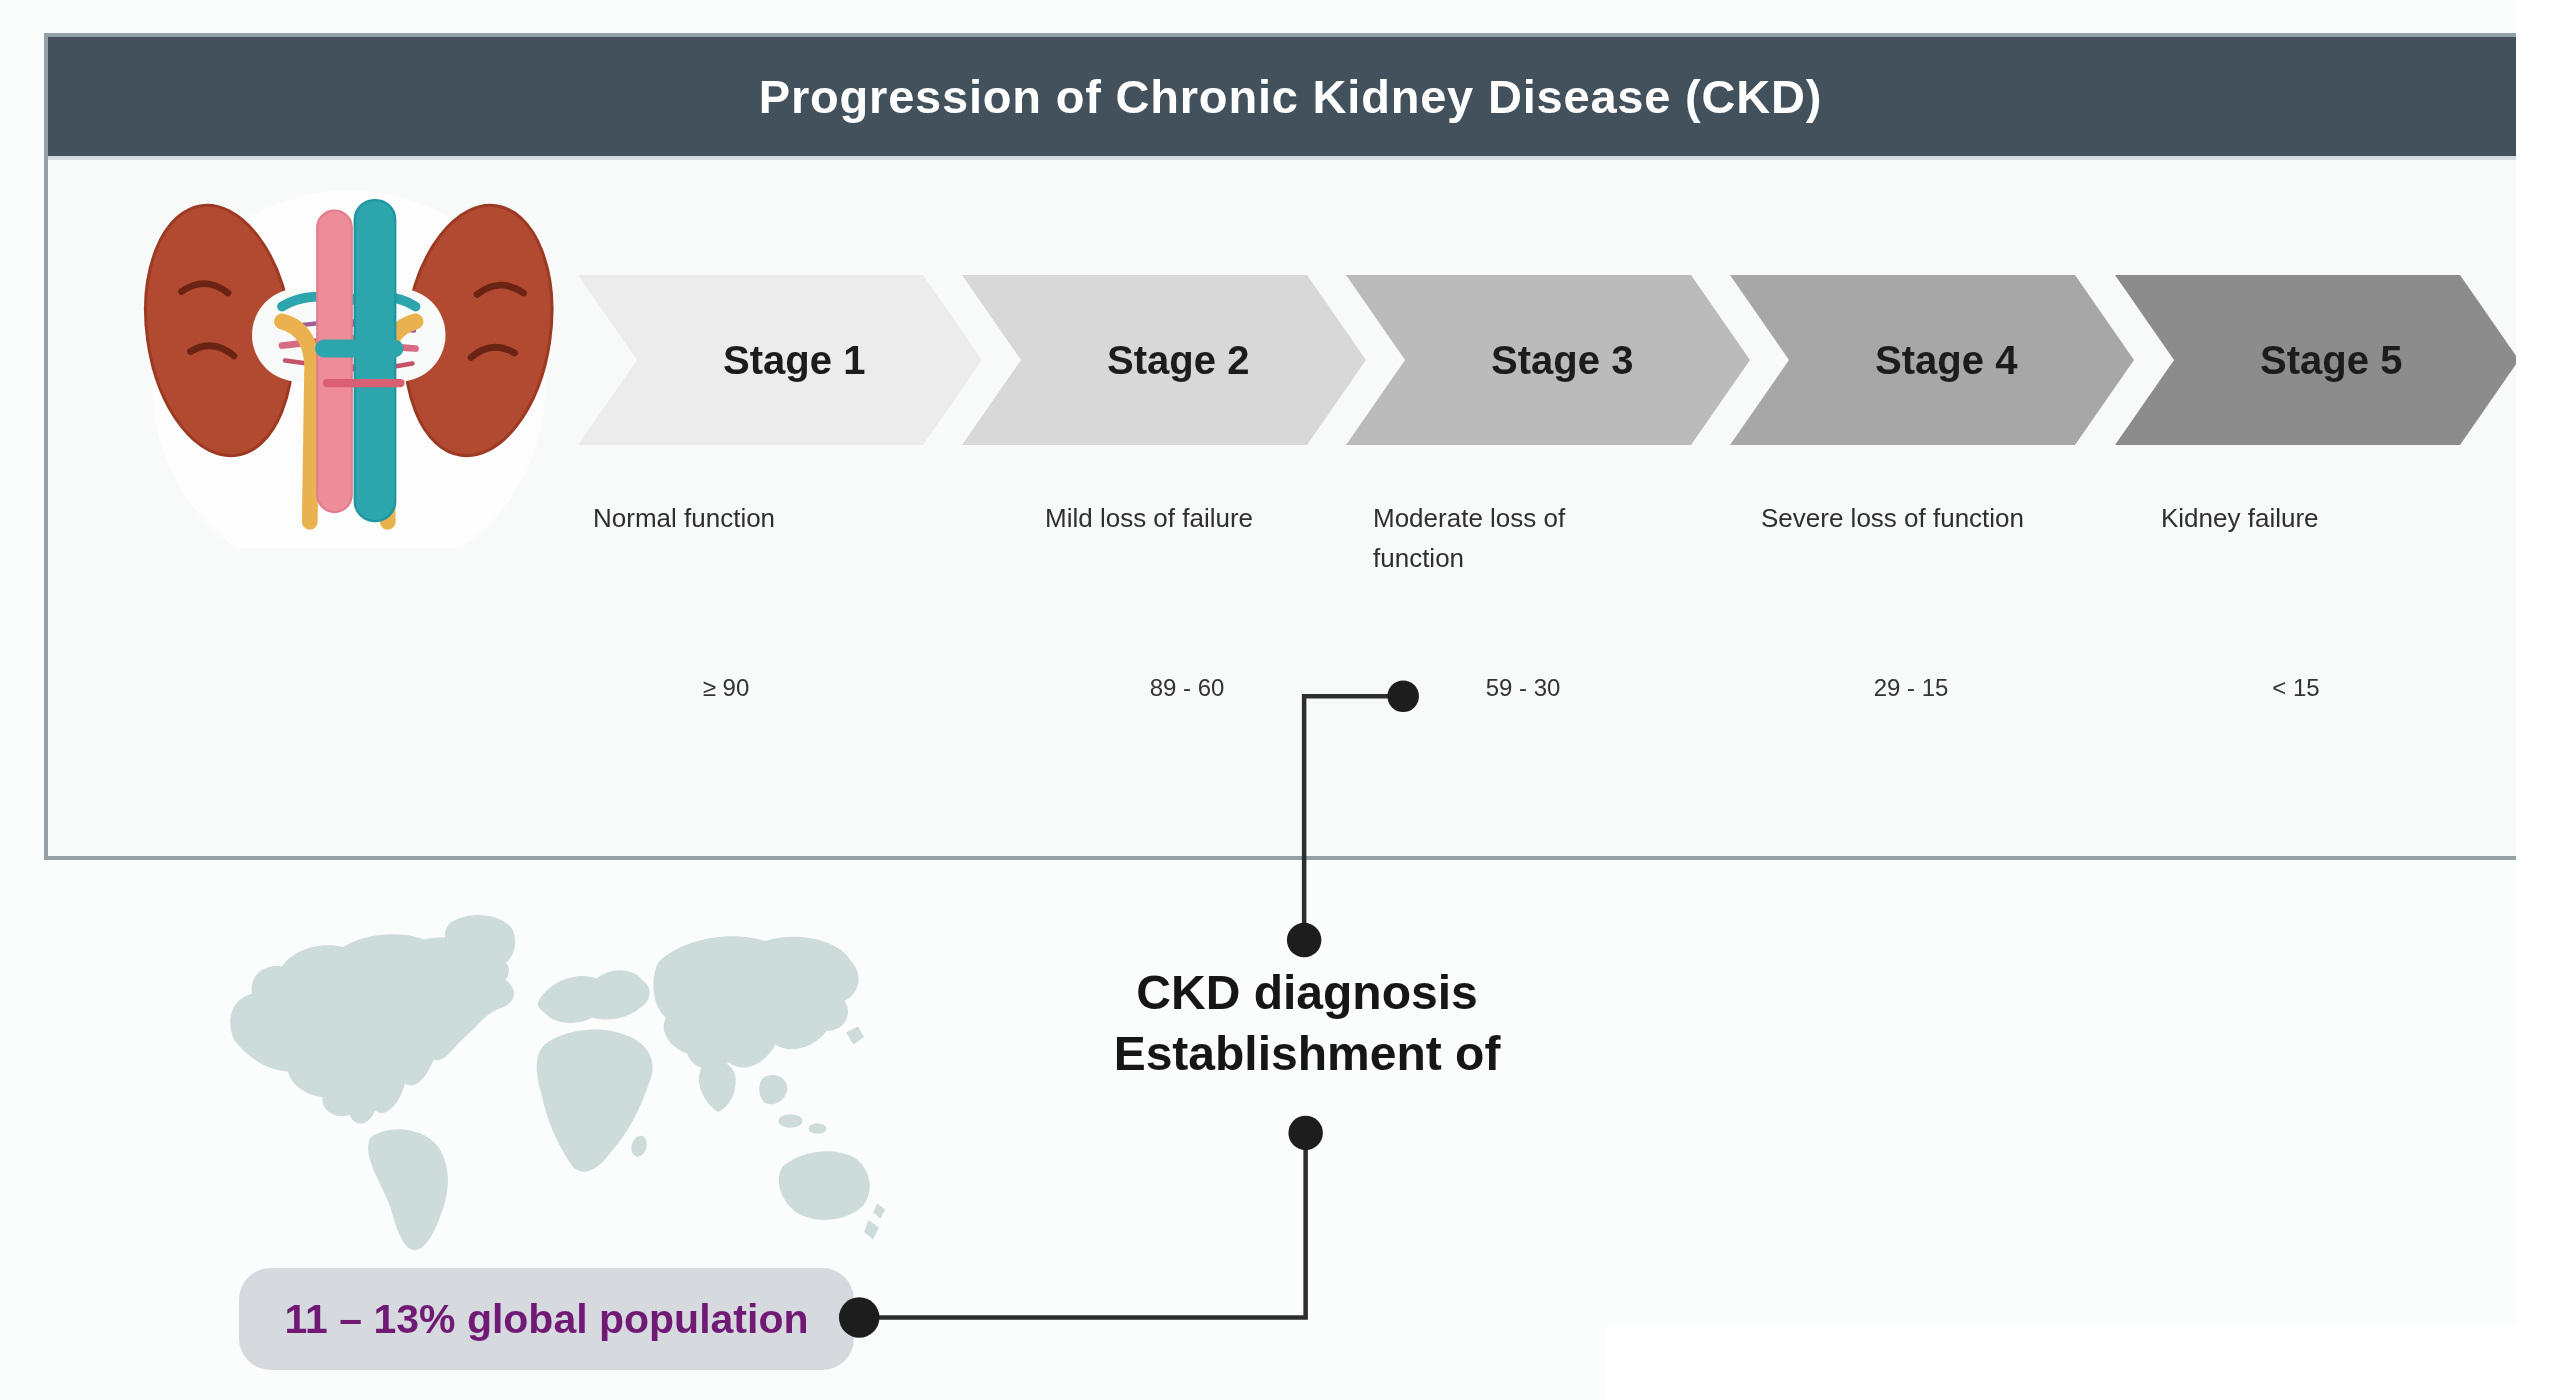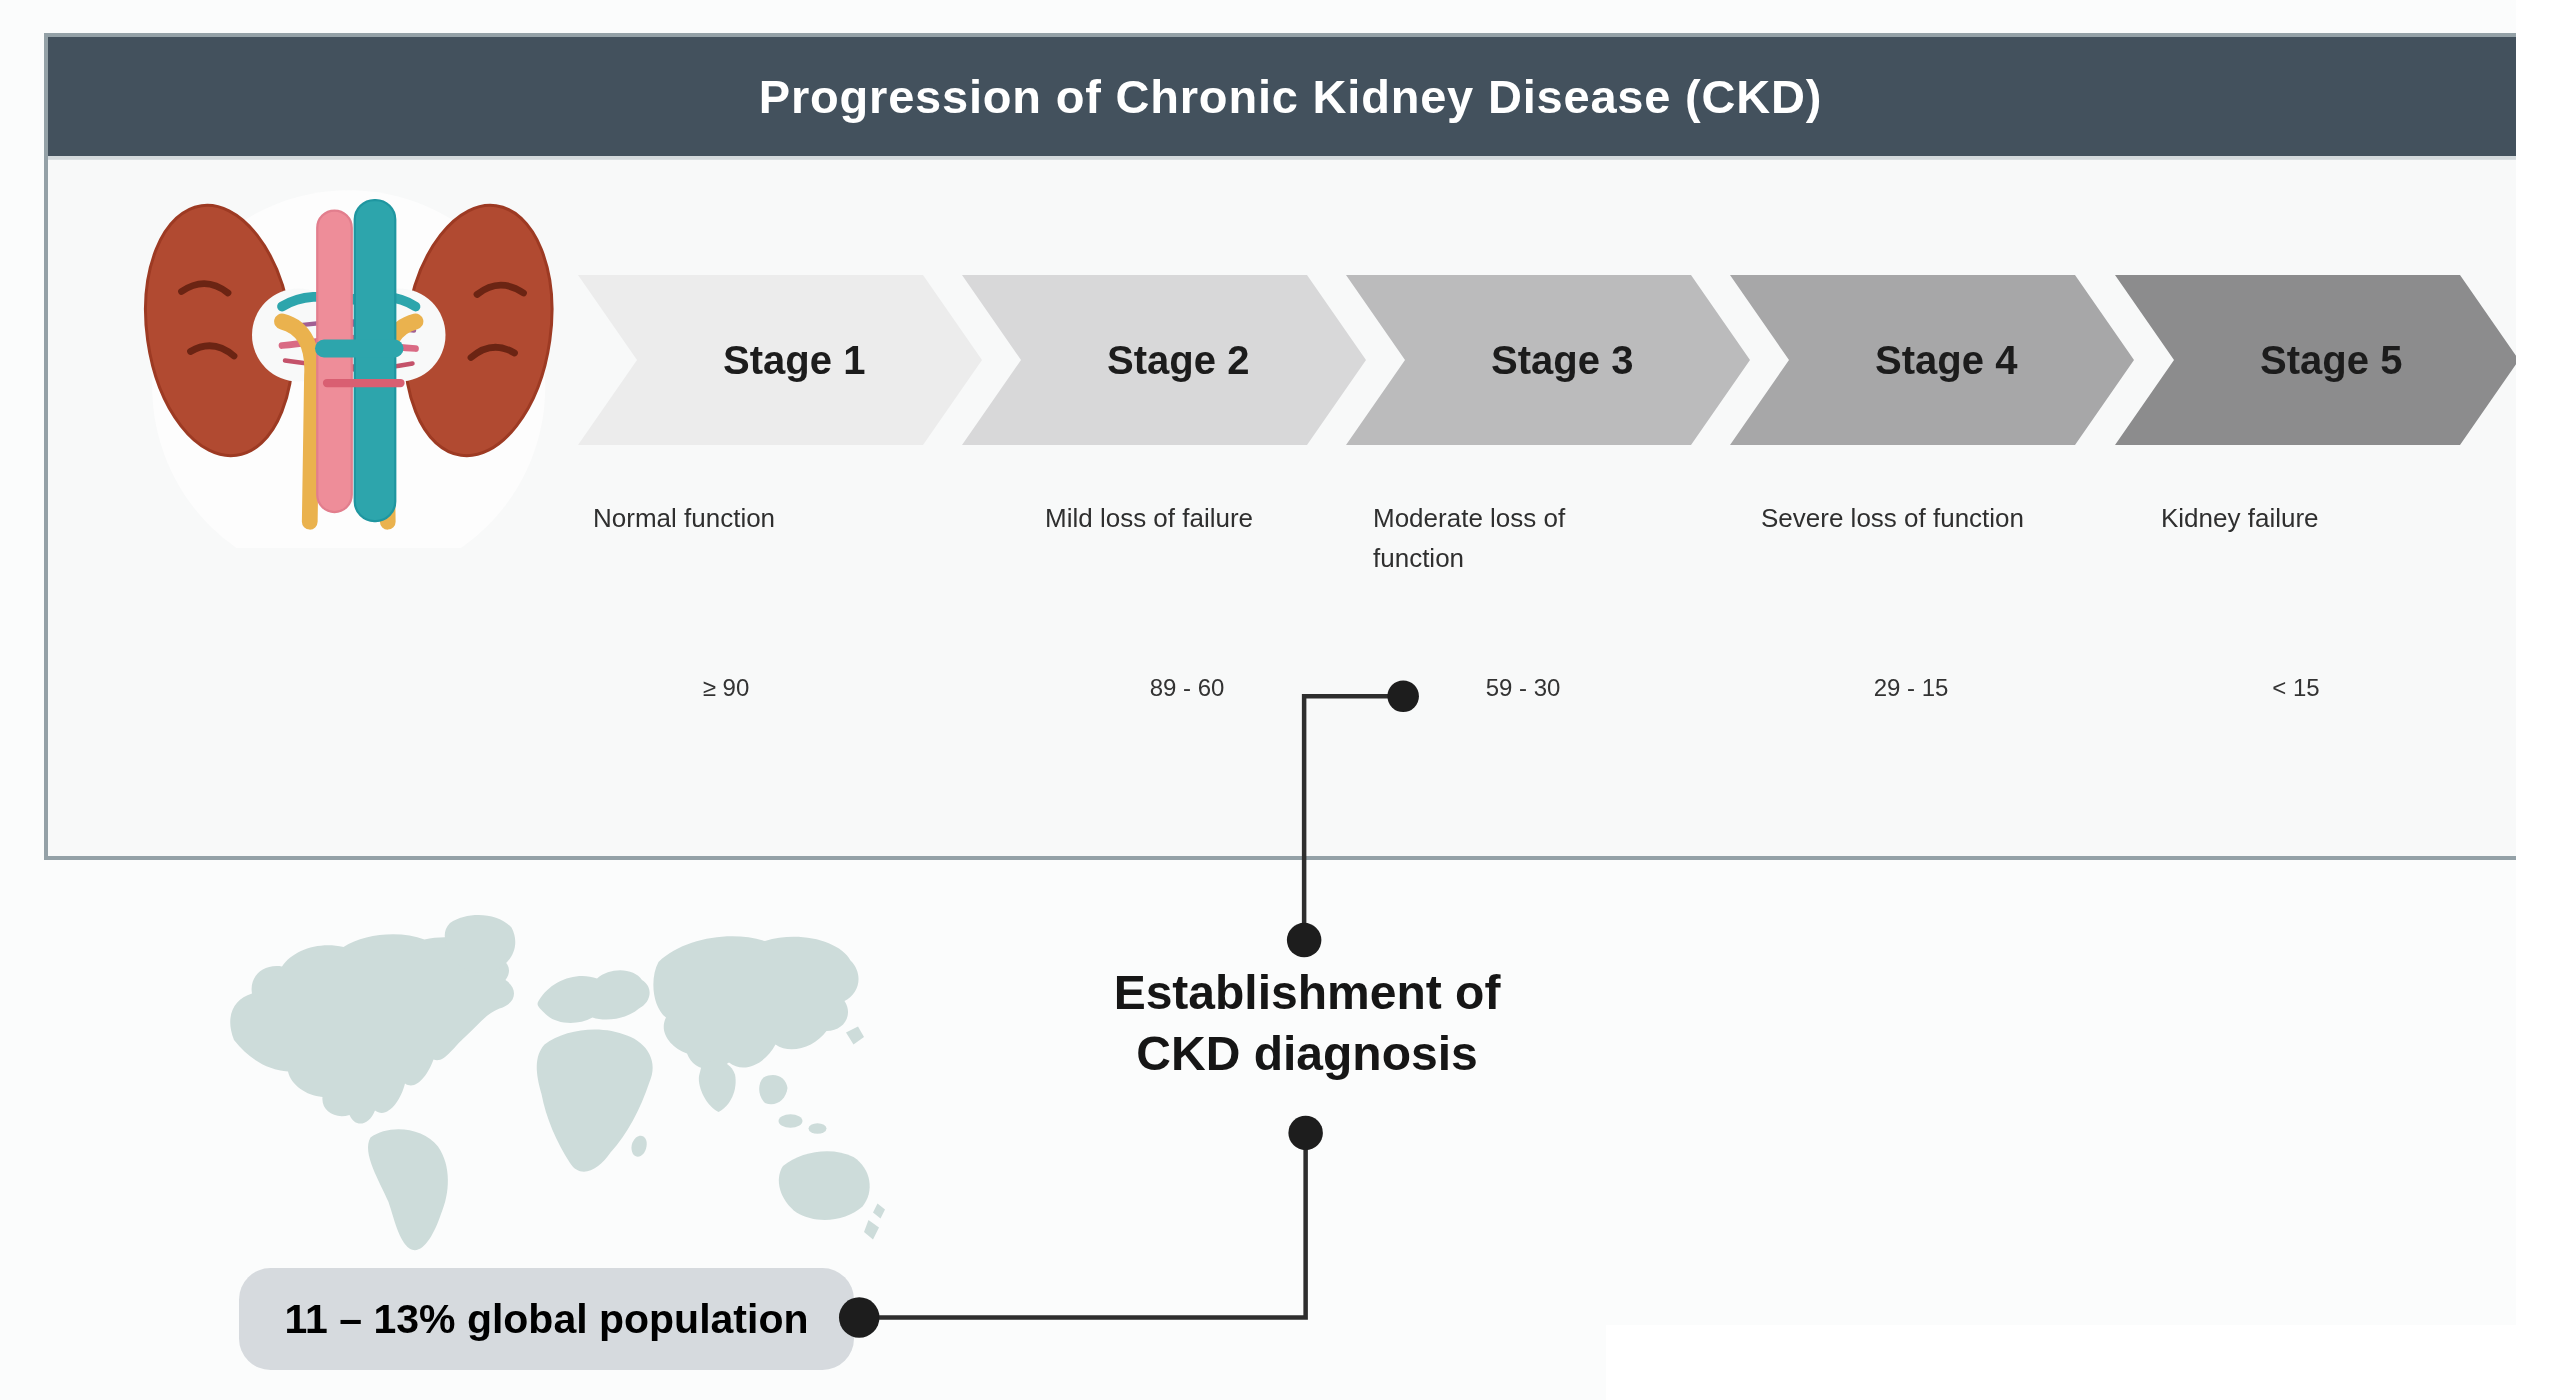--- a/index.html
+++ b/index.html
@@ -40,21 +40,21 @@
   .frac-den{font-size:35px;}
   .frac-den sup{font-size:22.5px;}
 
   
   .diagnosis{position:absolute;left:1307px;top:962px;transform:translateX(-50%);
              text-align:center;font-size:48px;font-weight:bold;color:#161616;line-height:1.28;white-space:nowrap;}
 
   
   .badge{position:absolute;left:239px;top:1268px;width:615px;height:102px;border-radius:31.5px;
          background:var(--badge-bg);display:flex;align-items:center;justify-content:center;}
-  .badge-text{font-size:41px;font-weight:600;color:#000000;}
+  .badge-text{font-size:41px;font-weight:600;color:#701a75;}
 
   .white-patch{position:absolute;left:1606px;top:1325px;width:970px;height:75px;background:#ffffff;}
 
   svg{display:block;}
   .abs{position:absolute;}
   .overlay{pointer-events:none;}
 </style>
 </head>
 <body>
 
@@ -150,22 +150,22 @@
     <path d="M770,250 C786,242 800,250 802,264 C800,280 786,290 772,284 C762,274 762,258 770,250 Z"></path>
     <ellipse cx="806" cy="308" rx="16" ry="9"></ellipse>
     <ellipse cx="842" cy="318" rx="12" ry="7"></ellipse>
     <path d="M880,190 l16,-8 8,14 -14,10 z"></path>
     <path d="M796,368 C820,348 862,342 890,356 C914,372 918,402 902,422 C880,442 840,446 814,430 C792,414 784,386 796,368 Z"></path>
     <path d="M910,440 l14,10 -8,16 -12,-10 z"></path>
     <path d="M922,418 l10,8 -6,12 -10,-8 z"></path>
   </svg>
 
   <div class="diagnosis">
+    <div>CKD diagnosis</div>
     <div>Establishment of</div>
-    <div>CKD diagnosis</div>
   </div>
 
   <div class="badge">
     <div class="badge-text">11 – 13% global population</div>
   </div>
 
   <div class="white-patch"></div>
 
   <svg class="abs overlay" style="left:0;top:0;" width="2576" height="1400" viewBox="0 0 3433 1866">
     <g stroke="#2e2e2e" stroke-width="6" fill="none">

